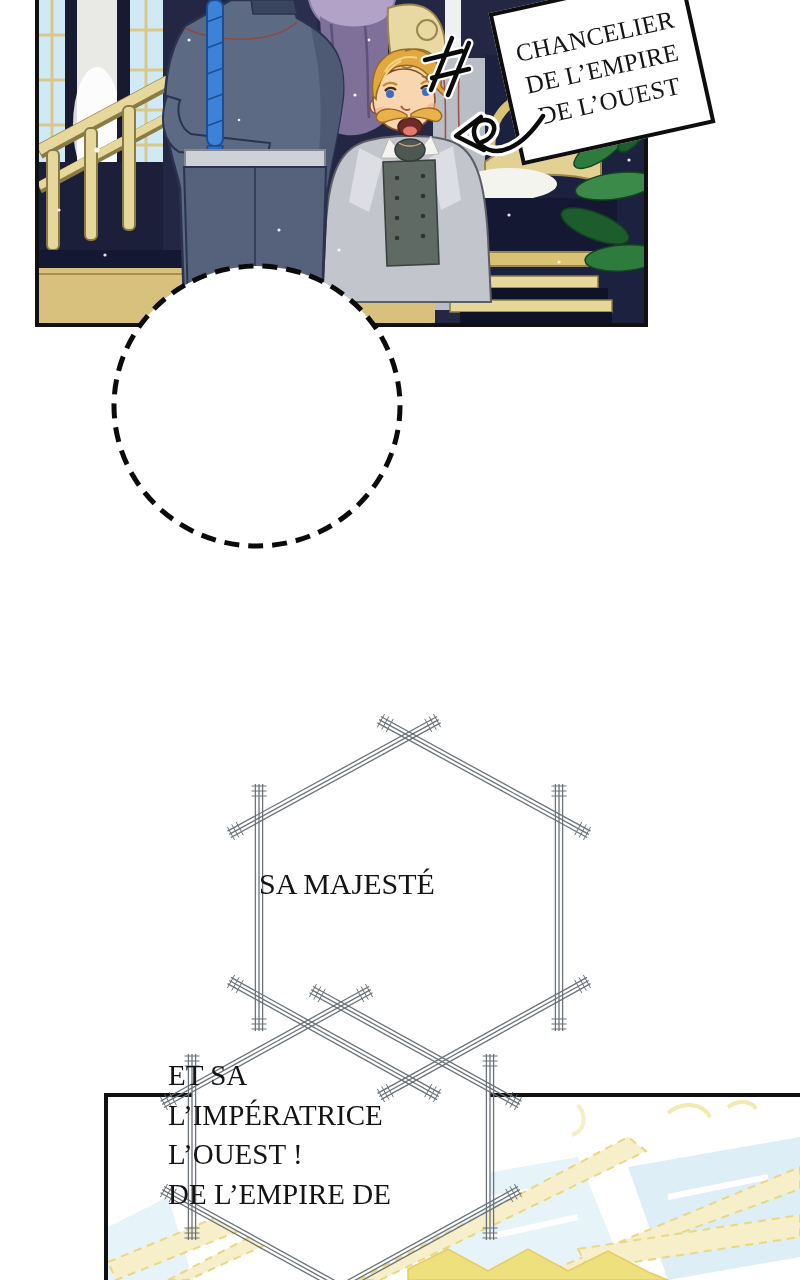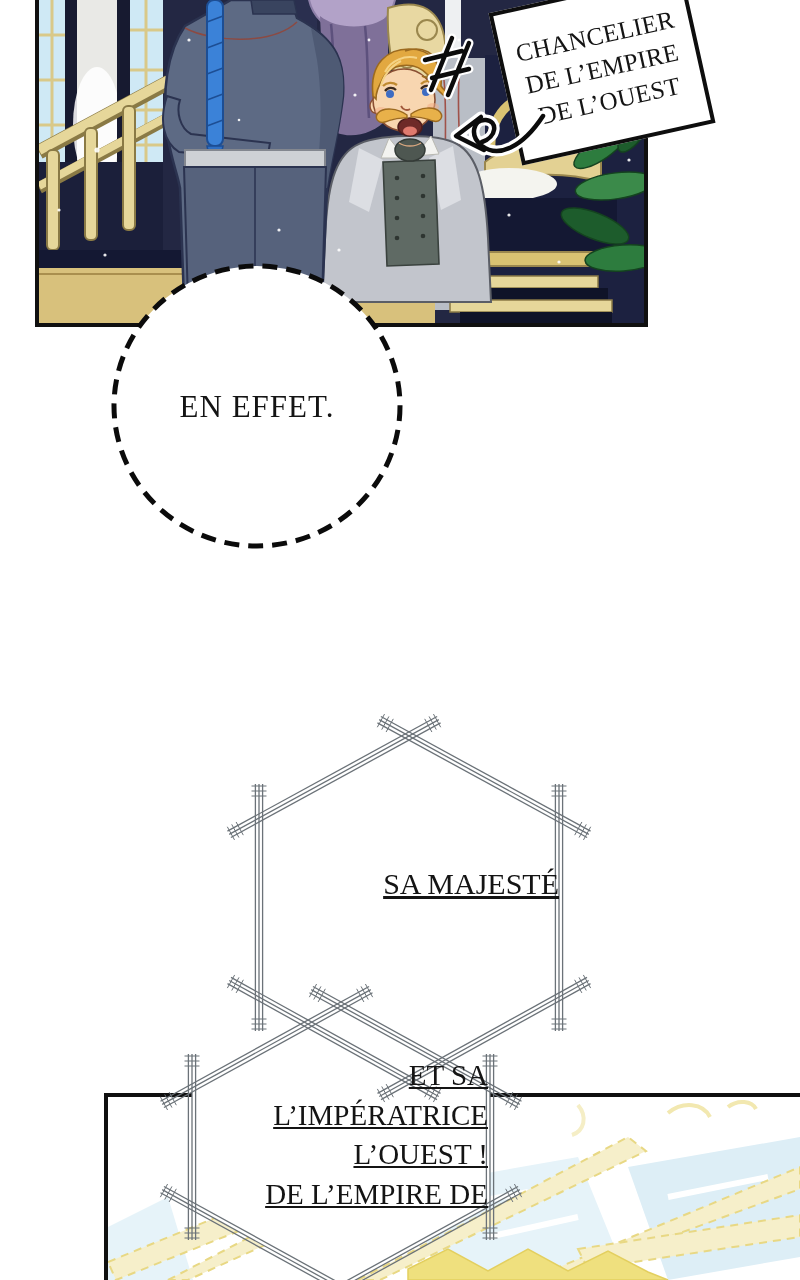--- a/index.html
+++ b/index.html
@@ -12,21 +12,21 @@
           border:4px solid #101010;border-top:none;background:#232743;overflow:hidden;}
   
   .caption{position:absolute;left:503px;top:-10px;width:190px;height:148px;background:#fff;
            border:4px solid #0e0e0e;transform:rotate(-12.5deg);
            display:flex;flex-direction:column;justify-content:center;text-align:center;
            font-size:25px;line-height:33px;letter-spacing:.3px;font-weight:500;}
   
   .bubble-text{position:absolute;left:117px;top:387px;width:280px;text-align:center;
                font-size:31px;line-height:39px;letter-spacing:1px;}
   
-  .hex-text{position:absolute;text-align:right;color:#141414;text-decoration:underline;}
+  .hex-text{position:absolute;text-align:left;color:#141414;}
   .hex-text.h1{left:259px;top:864px;width:300px;font-size:30px;line-height:39px;}
   .hex-text.h2{left:168px;top:1056px;width:320px;font-size:29px;line-height:39.5px;}
   
   .panel2{position:absolute;left:104px;top:1093px;width:692px;height:183px;
           border-top:4px solid #101010;border-left:4px solid #101010;background:#fff;overflow:hidden;}
 </style>
 </head>
 <body>
 
 <div class="page">
@@ -173,21 +173,20 @@
         <circle cx="58" cy="150" r="2.6"></circle>
           <circle cx="498" cy="120" r="1.4"></circle>
           <circle cx="330" cy="40" r="1.4"></circle>
       </g>
     </svg>
   </div>
 
   <svg class="overlay" viewBox="0 0 800 1280">
     <ellipse cx="257" cy="406" rx="143" ry="140" fill="#ffffff" stroke="#0b0b0b" stroke-width="5" stroke-dasharray="15 9"></ellipse>
   </svg>
-  <div class="bubble-text">EN EFFET.</div>
 
   <div class="caption">
     <div>CHANCELIER</div>
     <div>DE L’EMPIRE</div>
     <div>DE L’OUEST</div>
   </div>
 
   <svg class="overlay" viewBox="0 0 800 1280">
     <g fill="none" stroke-linecap="round" stroke-linejoin="round">
       <path d="M543 116 C522 148 498 158 482 146 C469 136 473 119 486 120 C498 121 497 137 482 142 M481 117 L456 136 L484 150" stroke="#ffffff" stroke-width="11"></path>

